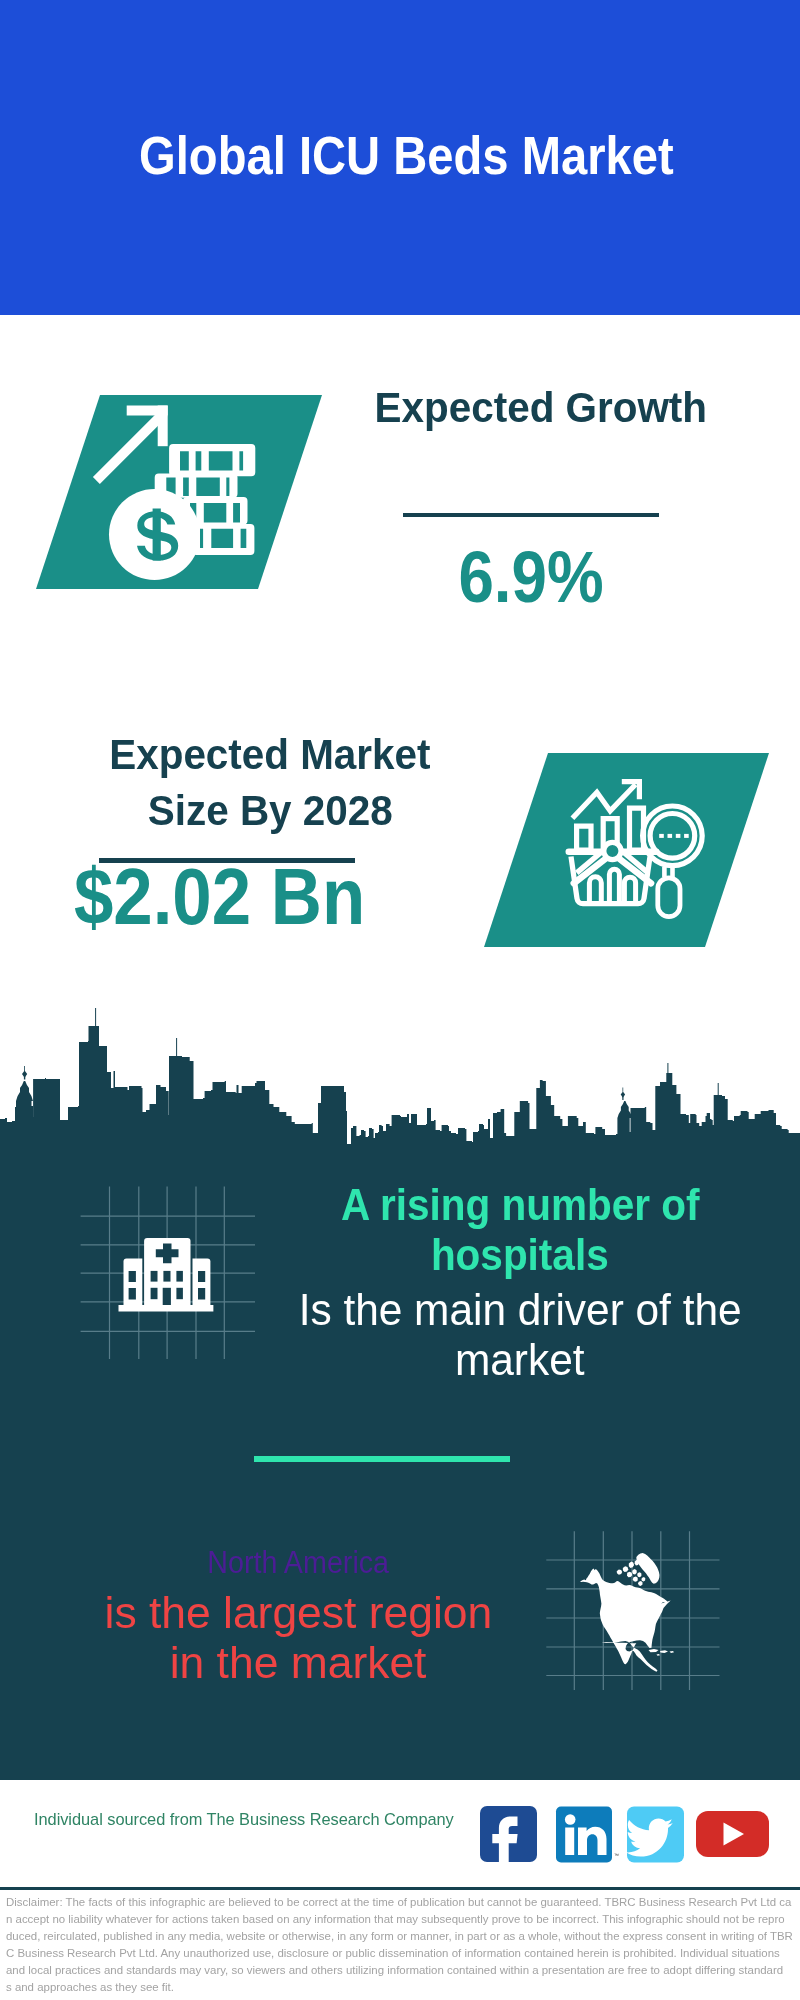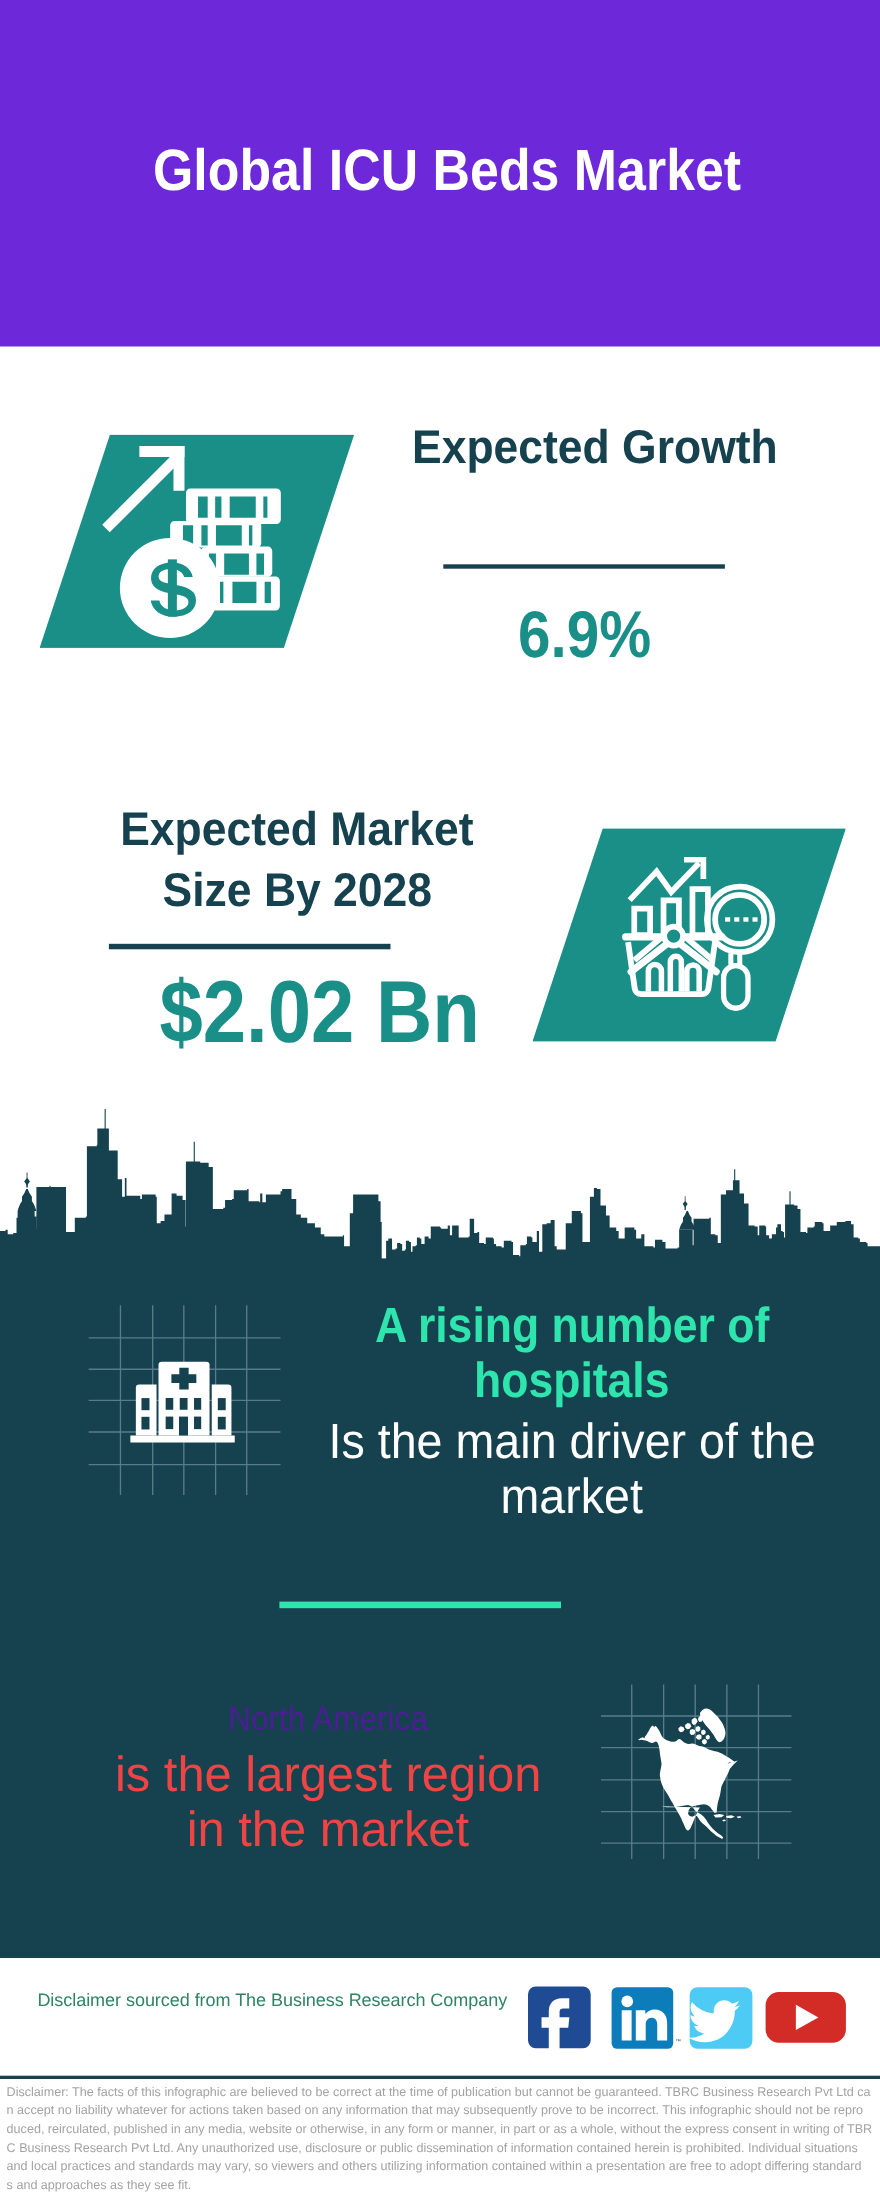--- a/index.html
+++ b/index.html
@@ -1,51 +1,51 @@
 <!DOCTYPE html>
 <html><head>
 <meta charset="utf-8">
 <title>Global ICU Beds Market</title>
 <style>
   html,body{margin:0;padding:0;}
   body{width:800px;height:2000px;background:#ffffff;font-family:"Liberation Sans",sans-serif;overflow:hidden;}
   .page{position:relative;width:800px;height:2000px;overflow:hidden;}
 
   
-  .header{position:absolute;left:0;top:0;width:800px;height:315px;background:#6d28d9;}
+  .header{position:absolute;left:0;top:0;width:800px;height:315px;background:#1d4ed8;}
   .header-title{position:absolute;left:6px;top:126px;width:800px;text-align:center;color:#fff;
      font-size:53px;font-weight:bold;line-height:60px;white-space:nowrap;}
   .sq{display:inline-block;transform-origin:center;}
   .sq-t{transform:scaleX(.89);}
   .sq-h{transform:scaleX(.94);}
   .sq-v{transform:scaleX(.885);}
 
   
   .para{position:absolute;background:#1A8F88;}
   #para1{left:36px;top:395px;width:286px;height:194px;
      clip-path:polygon(64px 0, 286px 0, 222px 194px, 0 194px);}
 
   .stat1-head{position:absolute;left:341px;top:379px;width:400px;text-align:center;color:#16414F;
      font-size:43px;font-weight:bold;line-height:57.5px;white-space:nowrap;}
   .stat1-rule{position:absolute;left:403px;top:513px;width:256px;height:4px;background:#16414F;}
   .stat1-val{position:absolute;left:331px;top:537px;width:400px;text-align:center;color:#1A8F88;
-     font-size:60px;font-weight:bold;line-height:80px;white-space:nowrap;}
+     font-size:72px;font-weight:bold;line-height:80px;white-space:nowrap;}
 
 
   
   .icon1{position:absolute;left:90px;top:400px;width:175px;height:190px;}
 
   
   #para2{left:484px;top:753px;width:285px;height:194px;
      clip-path:polygon(64px 0, 285px 0, 221px 194px, 0 194px);}
 
   .stat2-head{position:absolute;left:70px;top:726px;width:400px;text-align:center;color:#16414F;
      font-size:43px;font-weight:bold;line-height:56px;white-space:nowrap;}
   .stat2-rule{position:absolute;left:99px;top:858px;width:256px;height:5px;background:#16414F;}
-  .stat2-val{position:absolute;left:55px;top:880px;width:400px;text-align:right;color:#1A8F88;
+  .stat2-val{position:absolute;left:55px;top:857px;width:400px;text-align:left;color:#1A8F88;
      font-size:80px;font-weight:bold;line-height:80px;white-space:nowrap;}
 
   .icon2{position:absolute;left:565px;top:770px;width:155px;height:160px;}
 
   
   .navy{position:absolute;left:0;top:1144px;width:800px;height:636px;background:#16414F;}
   .skyline{position:absolute;left:0;top:1008px;width:800px;height:142px;}
 
   
   .s3-grid{position:absolute;left:78px;top:1180px;width:180px;height:182px;}
@@ -260,21 +260,21 @@
   </svg>
   <div class="s4-text">
     <div class="s4-green"><span class="n4b">North America</span></div>
     <div class="s4-white"><span class="n4w">is the largest region</span></div>
     <div class="s4-white"><span class="n4w">in the market</span></div>
   </div>
 
   <div class="footer">
   </div>
   <div class="src">
-    <div>Disclaimer sourced from The Business Research Company</div>
+    <div>Individual sourced from The Business Research Company</div>
   </div>
   <svg class="social" viewBox="470 1800 320 70" xmlns="http://www.w3.org/2000/svg">
     <g>
       <rect x="480" y="1806" width="57" height="56" rx="7" fill="#1E4B93"></rect>
       <path d="M517.5 1816.5 h-6.8 c-7.2 0 -11.8 4.6 -11.8 11.8 v5.6 h-6.6 v9.4 h6.6 v21.0 h9.8 v-21.0 h7.9 l1.0 -9.4 h-8.9 v-4.8 c0 -2.1 1.2 -3.1 3.4 -3.1 h5.4 z" fill="#ffffff"></path>
     </g>
     <g>
       <rect x="556" y="1806.5" width="56" height="56" rx="5" fill="#0D7CBB"></rect>
       <circle cx="570.2" cy="1819.5" r="5.3" fill="#ffffff"></circle>
       <rect x="565.2" y="1827.5" width="9.0" height="27.5" fill="#ffffff"></rect>

